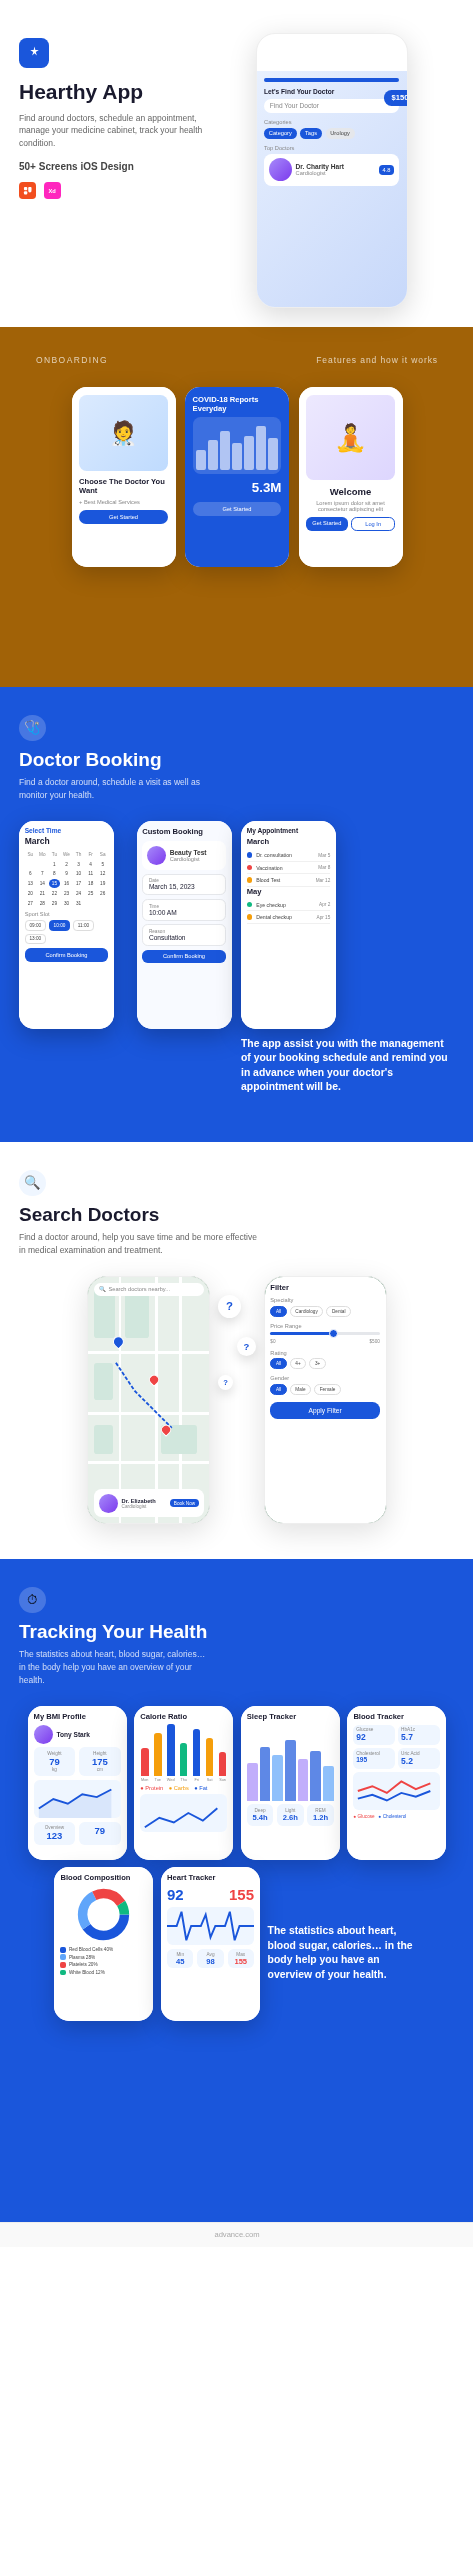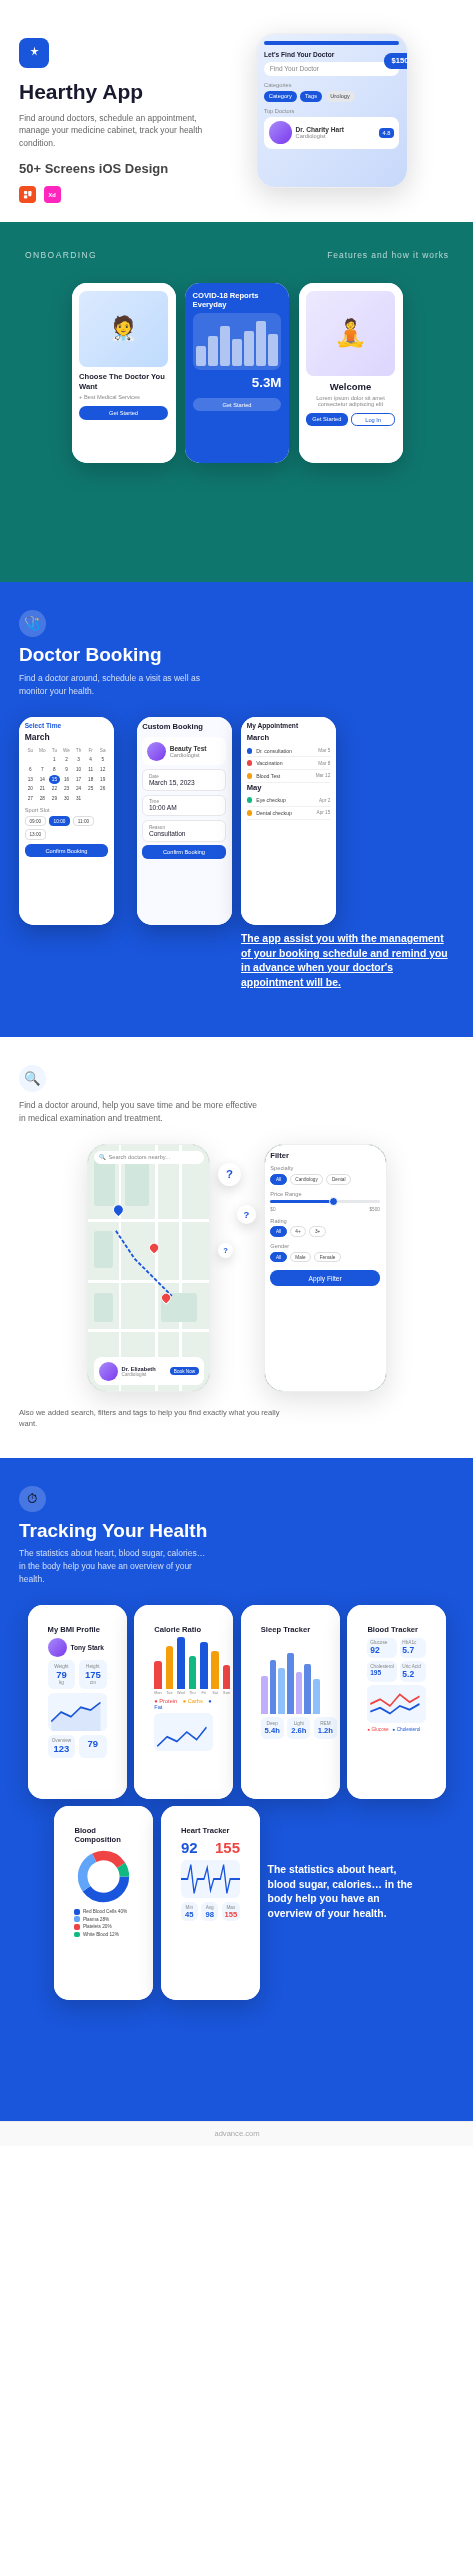--- a/index.html
+++ b/index.html
@@ -41,21 +41,21 @@
       margin-bottom: 7.6px;
       line-height: 1.2;
     }
     .hero-desc {
       font-size: 8.5px;
       color: #666;
       line-height: 1.5;
       margin-bottom: 11.4px;
     }
     .hero-badge {
-      font-size: 13px;
+      font-size: 10px;
       color: #444;
       font-weight: 600;
       margin-bottom: 10px;
     }
     .hero-icons {
       display: flex;
       gap: 7.6px;
     }
     .hero-icon-fig {
       width: 17px;
@@ -85,23 +85,24 @@
     .phone-mockup-hero {
       width: 152px;
       background: #fff;
       border-radius: 19px;
       box-shadow: 0 7.6px 28px rgba(0,0,0,0.15);
       overflow: hidden;
       border: 0.9px solid #eee;
     }
     .phone-screen {
       background: linear-gradient(135deg, #e8f0fe, #c7d8fa);
-      height: 153px;
+      height: 236px;
       position: relative;
       padding: 7.6px;
+      margin-top: 37px;
     }
     .phone-bar {
       height: 3.8px;
       background: #1a56db;
       border-radius: 1.9px;
       margin-bottom: 5.7px;
     }
     .phone-search-row {
       background: #fff;
       border-radius: 7.6px;
@@ -154,22 +155,22 @@
       background: #1a56db;
       color: #fff;
       border-radius: 7.6px;
       padding: 3.8px 7.6px;
       font-size: 7.6px;
       font-weight: 700;
     }
 
     
     .onboarding-section {
-      background: #0f766e;
-      padding: 28px 25px;
+      background: #a16207;
+      padding: 28px 36px;
       min-height: 360px;
     }
     .section-label {
       font-size: 8.5px;
       color: rgba(255,255,255,0.7);
       letter-spacing: 1.4px;
       text-transform: uppercase;
       margin-bottom: 3.8px;
     }
     .section-label-right {
@@ -437,21 +438,21 @@
     }
 
     
     .appt-detail-screen {
       height: 208px;
       background: #fff;
       padding: 5.7px;
     }
     .adh-title { font-size: 6.6px; font-weight: 700; color: #1a1a2e; margin-bottom: 3.8px; }
     .adh-month { font-size: 7.6px; font-weight: 700; color: #1a1a2e; margin-bottom: 2.8px; }
-    .brt-title { font-size: 10.4px; font-weight: 600; color: #fff; margin-bottom: 5.7px; line-height: 1.4; text-decoration: underline; }
+    .brt-title { font-size: 10.4px; font-weight: 600; color: #fff; margin-bottom: 5.7px; line-height: 1.4; }
 
     
     .search-section {
       background: #fff;
       padding: 28px 19px;
       min-height: 417px;
     }
     .search-title { font-size: 19px; font-weight: 700; color: #1a1a2e; margin-bottom: 5.7px; }
     .search-desc { font-size: 8.5px; color: #666; line-height: 1.5; margin-bottom: 19px; max-width: 246px; }
     .search-icon-wrap {
@@ -649,23 +650,23 @@
       justify-content: center;
     }
     .phone-track {
       width: 99px;
       background: #fff;
       border-radius: 15px;
       overflow: hidden;
       box-shadow: 0 7.6px 23px rgba(0,0,0,0.2);
     }
     .phone-track-screen {
-      height: 194px;
-      background: #fff;
-      padding: 20px;
+      height: 154px;
+      background: #fff;
+      padding: 6px;
     }
     .track-header { font-size: 7.6px; font-weight: 700; color: #1a1a2e; margin-bottom: 3.8px; }
     .health-stat-row {
       display: flex;
       gap: 3.8px;
       margin-bottom: 3.8px;
     }
     .health-stat {
       background: #eff6ff;
       border-radius: 5.7px;
@@ -1006,20 +1007,21 @@
         </div>
       </div>
 
       <div class="brt-title">The app assist you with the management of your booking schedule and remind you in advance when your doctor's appointment will be.</div>
     </div>
   </div>
 </section>
 
 <section class="search-section">
   <div class="search-icon-wrap">🔍</div>
+  <h2 class="search-title">Search Doctors</h2>
   <p class="search-desc">Find a doctor around, help you save time and be more effective in medical examination and treatment.</p>
 
   <div class="search-phones" style="position:relative;">
 
     <div class="phone-search">
       <div class="map-screen">
 
         <div class="map-bg">
           <div class="map-road-h" style="top:30%;"></div>
           <div class="map-road-h" style="top:55%;"></div>
@@ -1096,21 +1098,20 @@
             <div class="filter-opt active">All</div>
             <div class="filter-opt">Male</div>
             <div class="filter-opt">Female</div>
           </div>
         </div>
         <div class="filter-apply-btn">Apply Filter</div>
       </div>
     </div>
   </div>
 
-  <div class="search-bottom-text">Also we added search, filters and tags to help you find exactly what you really want.</div>
 </section>
 
 <section class="tracking-section">
   <div class="tracking-icon-wrap">⏱</div>
   <h2 class="tracking-title">Tracking Your Health</h2>
   <p class="tracking-desc">The statistics about heart, blood sugar, calories… in the body help you have an overview of your health.</p>
 
   <div class="tracking-phones">
 
     <div class="phone-track">

